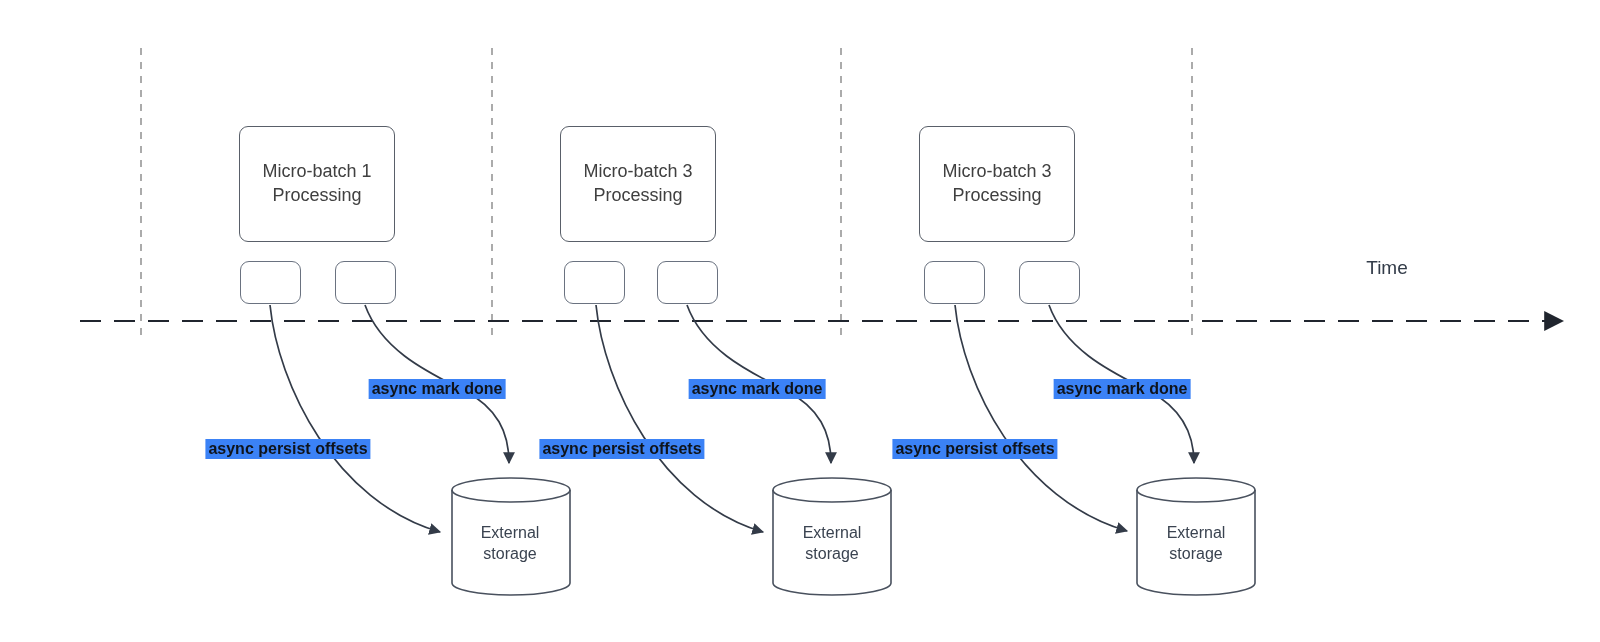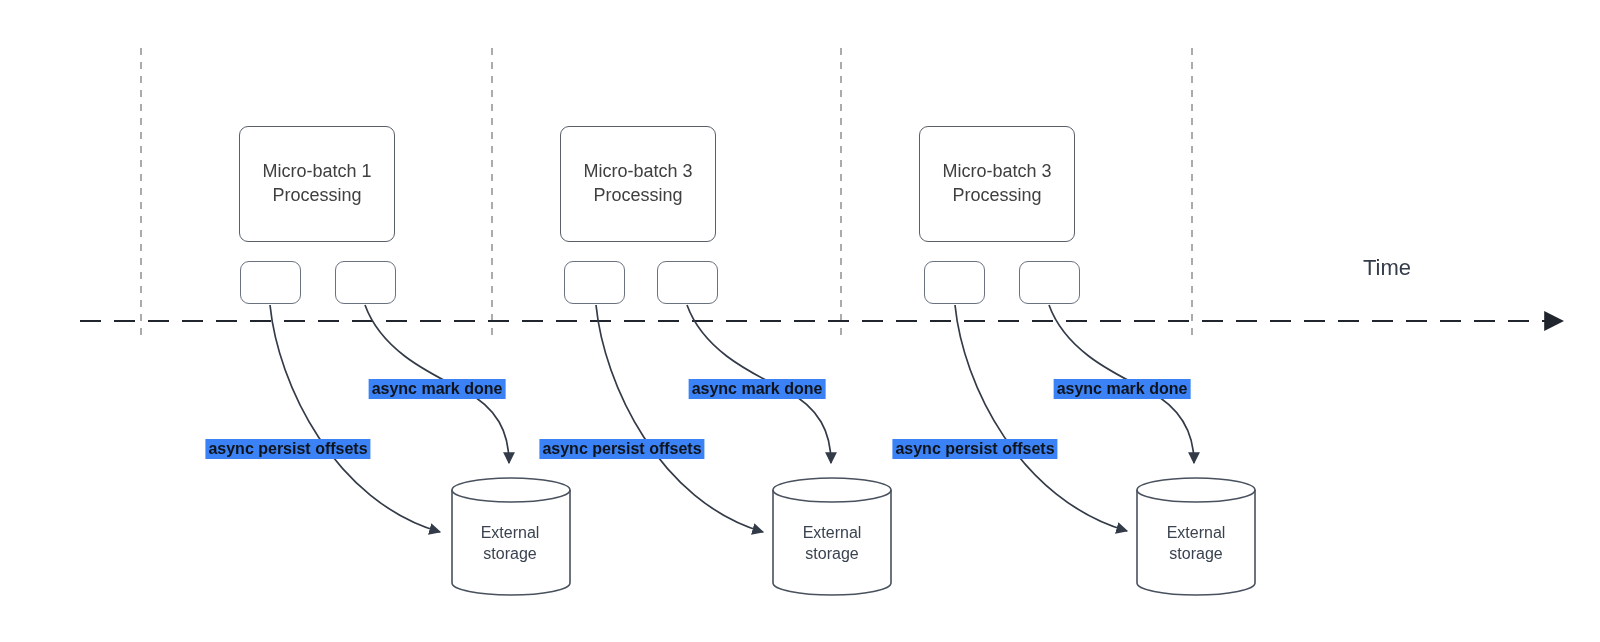--- a/index.html
+++ b/index.html
@@ -42,21 +42,21 @@
     white-space:nowrap;font-size:16px;font-weight:700;color:#0f141b;
     background:#3b82f6;padding:1px 3px;
   }
   .persist{top:449px}
   .mark{top:389px}
   #persist1{left:288px}#persist2{left:622px}#persist3{left:975px}
   #mark1{left:437px}#mark2{left:757px}#mark3{left:1122px}
 
   .time-label{
     position:absolute;left:1387px;top:268px;transform:translate(-50%,-50%);
-    font-size:22px;color:#333c49;
+    font-size:19px;color:#333c49;
   }
 </style>
 </head>
 <body>
 
 <div class="canvas">
 
   <svg class="layer" width="1600" height="642" viewBox="0 0 1600 642" xmlns="http://www.w3.org/2000/svg">
     <defs>
       <marker id="arrowDark" viewBox="0 0 10 10" refX="9" refY="5" markerWidth="7" markerHeight="7" orient="auto-start-reverse">

